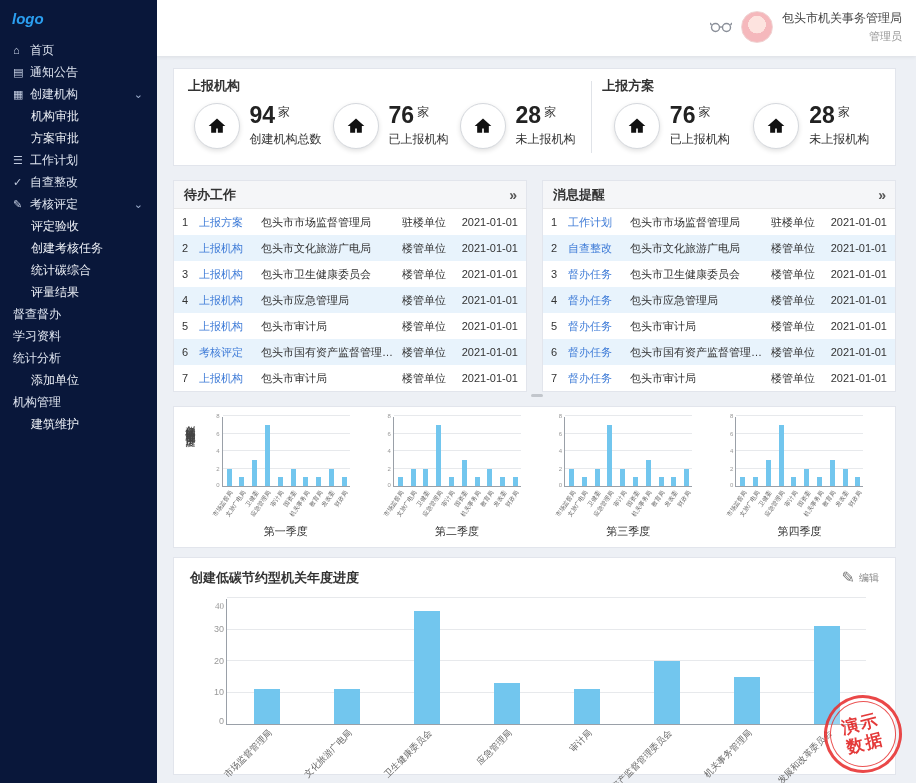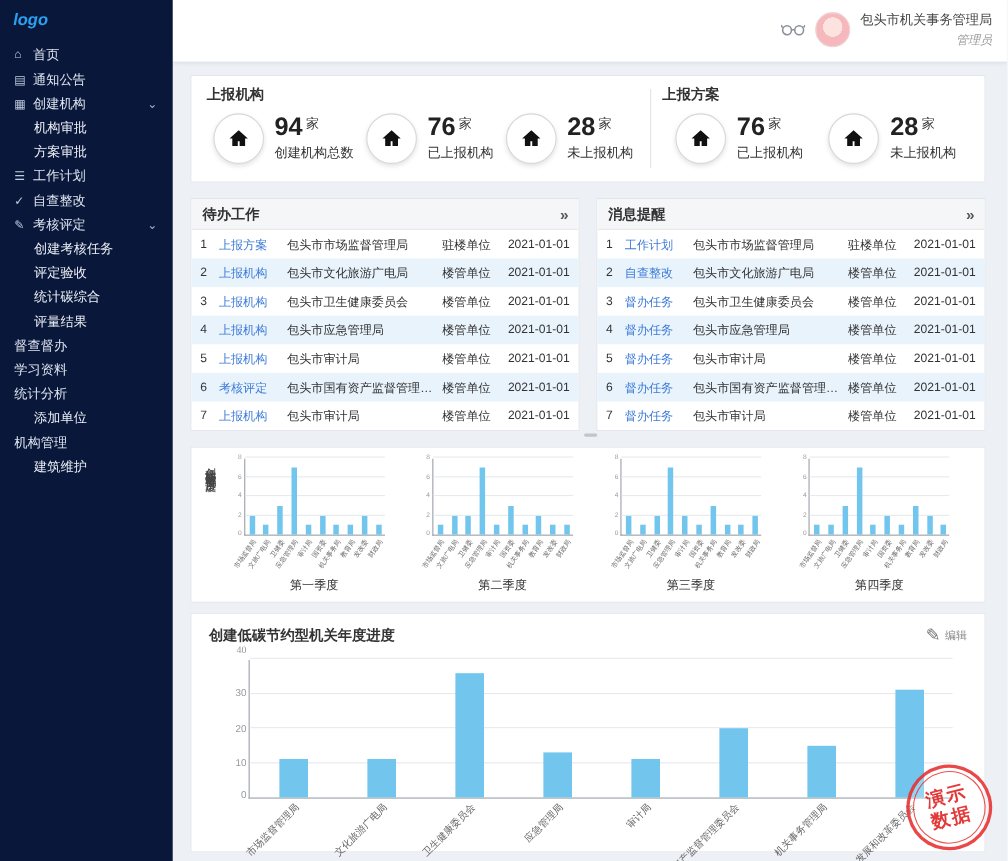--- a/index.html
+++ b/index.html
@@ -17,21 +17,21 @@
   .menu-item.sub{padding-left:31px;color:#eef1f7;}
   .menu-item .chev{margin-left:auto;margin-right:14px;font-size:11px;color:#9fb0cf;}
 
   
   .topbar{position:absolute;left:157px;top:0;right:0;height:56px;background:#fff;box-shadow:0 1px 4px rgba(0,0,0,.08);z-index:2;}
   .user-block{position:absolute;right:14px;top:10px;display:flex;align-items:center;gap:9px;}
   .glasses{color:#8a8f99;cursor:pointer;display:flex;align-items:center;}
   .avatar{width:32px;height:32px;border-radius:50%;background:radial-gradient(circle at 50% 42%,#fde3df 0 38%,#f5b8bc 39% 100%);border:1px solid #f0d3d3;cursor:pointer;}
   .user-text{display:flex;flex-direction:column;align-items:flex-end;}
   .user-org{font-size:12px;color:#444;text-align:center;}
-  .user-role{font-size:11px;color:#999;margin-top:2px;font-style:italic;}
+  .user-role{font-size:11px;color:#999;margin-top:2px;}
 
   
   .content{position:absolute;left:157px;top:56px;right:0;bottom:0;background:#edf0f5;overflow:hidden;}
   .card{background:#fff;border:1px solid #e2e5ec;}
 
   
   .stats{margin:12px 20px 0 16px;height:98px;display:flex;padding:8px 14px;}
   .stats-group{display:flex;flex-direction:column;}
   .stats-group.left{flex:1.17;}
   .stats-group.right{flex:0.83;}
@@ -126,24 +126,24 @@
         <div class="menu-item">
           <span class="mi-icon">✓</span>
           <span>自查整改</span>
         </div>
         <div class="menu-item">
           <span class="mi-icon">✎</span>
           <span>考核评定</span>
           <span class="chev">⌄</span>
         </div>
         <div class="menu-item sub">
+          <span>评定验收</span>
+        </div>
+        <div class="menu-item sub">
           <span>创建考核任务</span>
-        </div>
-        <div class="menu-item sub">
-          <span>评定验收</span>
         </div>
         <div class="menu-item sub">
           <span>统计碳综合</span>
         </div>
         <div class="menu-item sub">
           <span>评量结果</span>
         </div>
         <div class="menu-item">
           <span>督查督办</span>
         </div>
@@ -551,21 +551,21 @@
       <div class="annual-chart-holder" id="annual-chart">
           <div class="chart">
             <div class="plot" style="width: 640px; height: 126px;">
               <div class="gridline" style="bottom: 31.5px;"></div>
               <span class="tick" style="bottom: 27px; font-size: 9px;">10</span>
               <div class="gridline" style="bottom: 63px;"></div>
               <span class="tick" style="bottom: 58.5px; font-size: 9px;">20</span>
               <div class="gridline" style="bottom: 94.5px;"></div>
               <span class="tick" style="bottom: 90px; font-size: 9px;">30</span>
               <div class="gridline" style="bottom: 126px;"></div>
-              <span class="tick" style="bottom: 129px; font-size: 9px; font-family: Liberation Serif, serif;">40</span>
+              <span class="tick" style="bottom: 113px; font-size: 9px; font-family: Liberation Serif, serif;">40</span>
               <span class="tick" style="bottom: -2px; font-size: 9px;">0</span>
               <div class="bar" style="left: 27px; width: 26px; height: 34.65px;"></div>
               <div class="bar" style="left: 107px; width: 26px; height: 34.65px;"></div>
               <div class="bar" style="left: 187px; width: 26px; height: 113.4px;"></div>
               <div class="bar" style="left: 267px; width: 26px; height: 40.95px;"></div>
               <div class="bar" style="left: 347px; width: 26px; height: 34.65px;"></div>
               <div class="bar" style="left: 427px; width: 26px; height: 63px;"></div>
               <div class="bar" style="left: 507px; width: 26px; height: 47.25px;"></div>
               <div class="bar" style="left: 587px; width: 26px; height: 97.65px;"></div>
             </div>

